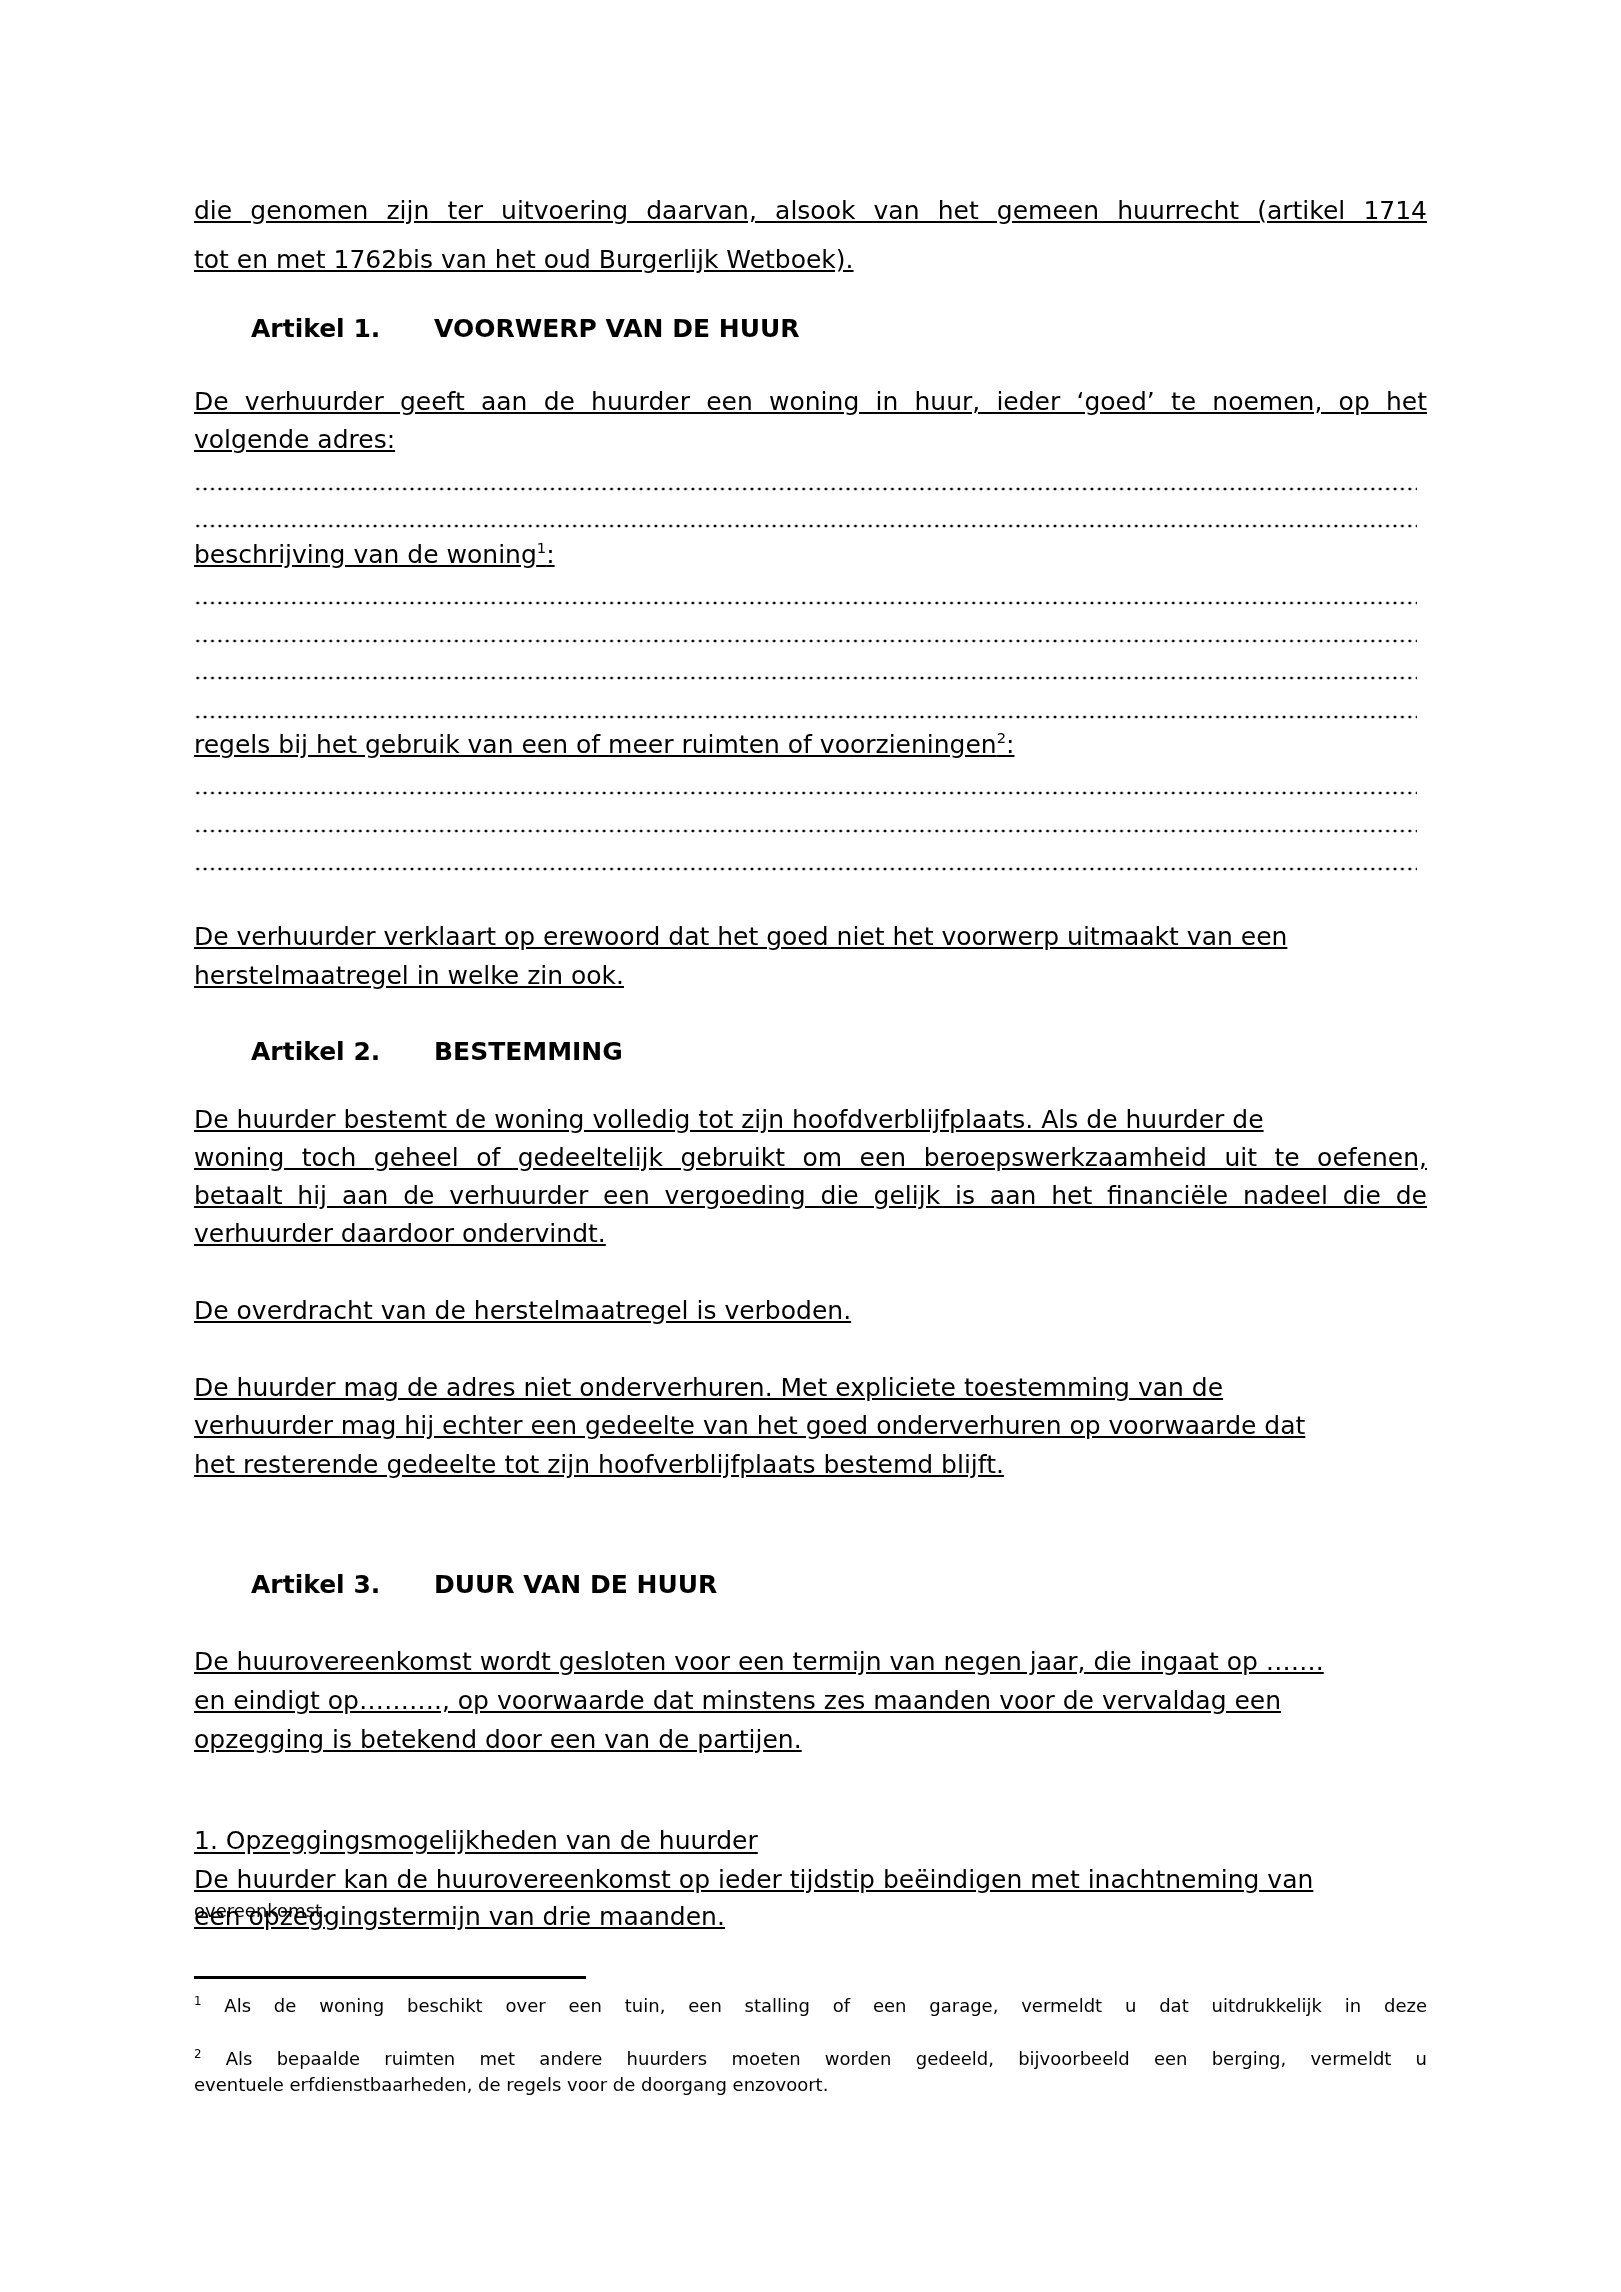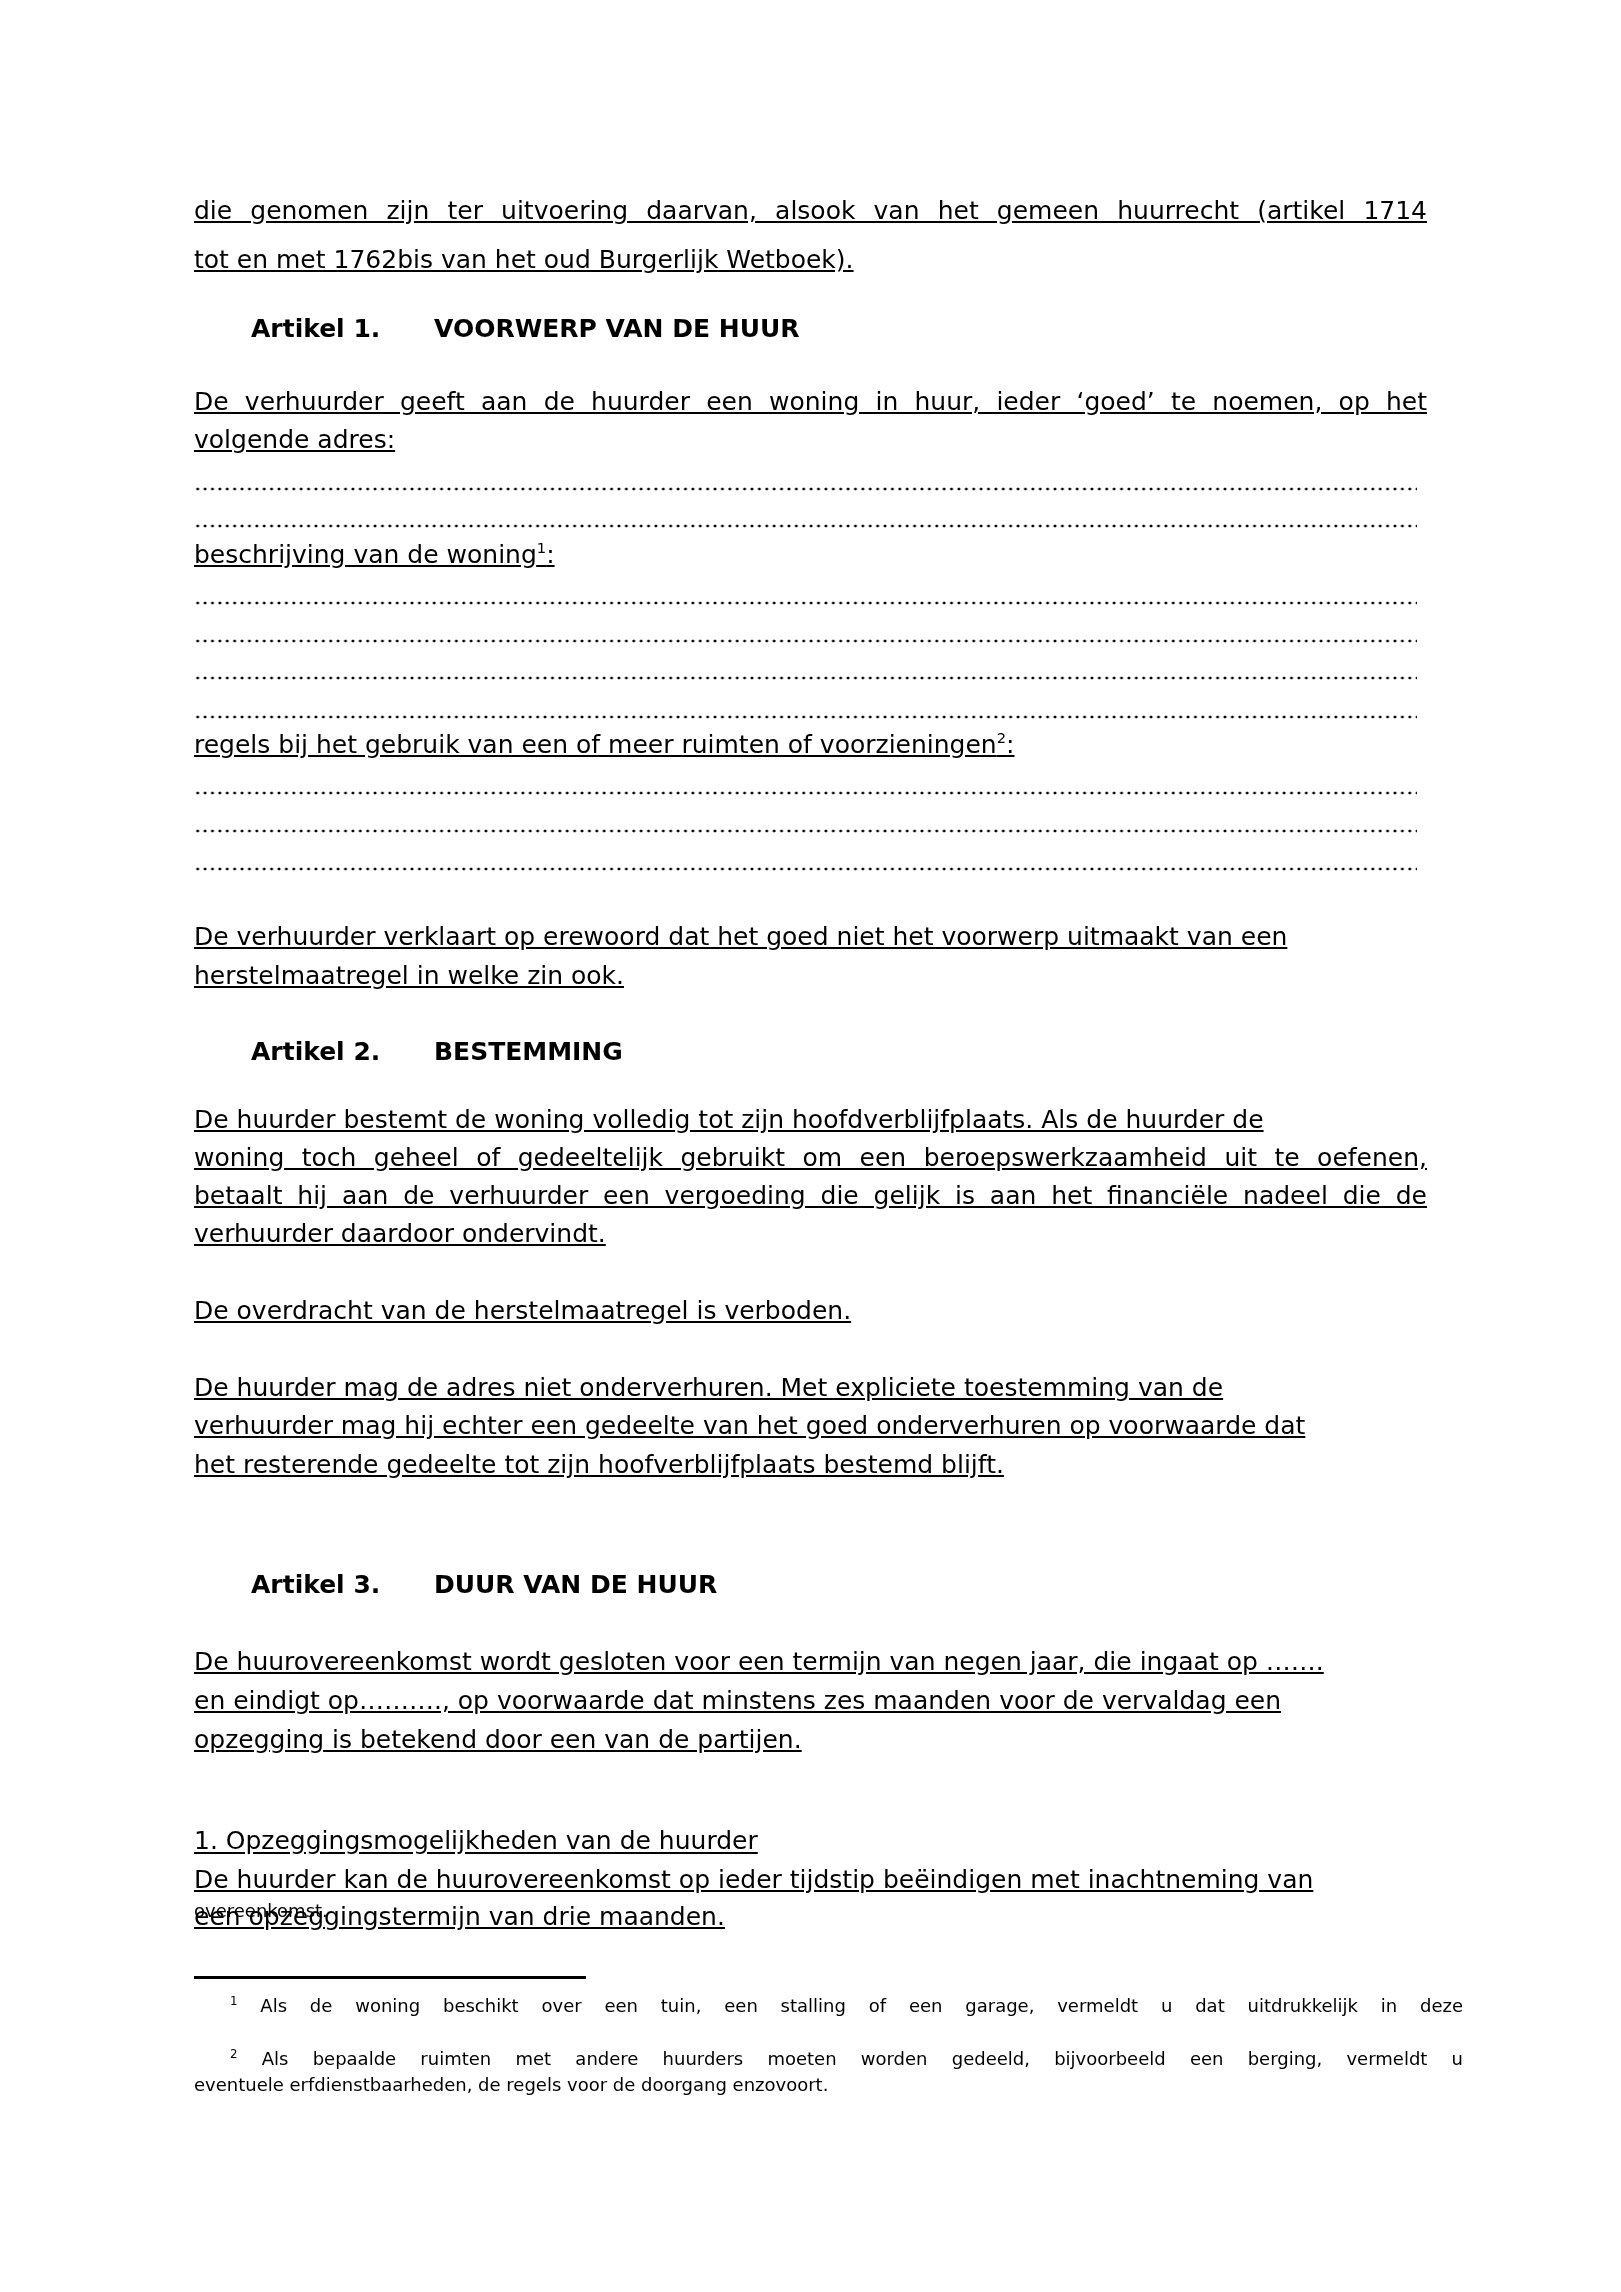--- a/index.html
+++ b/index.html
@@ -10,21 +10,21 @@
   .line.just { text-align: justify; text-align-last: justify; white-space: normal; height: 29px; overflow: hidden; }
   .heading { position: absolute; left: 243px; font-size: 25px; font-weight: bold; line-height: 29px; white-space: nowrap; margin-left: 8px; }
   .heading .num { display: inline-block; width: 183px; }
   .dots { position: absolute; left: 194px; width: 1223px; height: 3.9px;
           background-image: radial-gradient(circle, #000 1.3px, transparent 1.6px);
           background-size: 7.4px 3.9px; background-repeat: repeat-x; }
   .sup { font-size: 14.7px; vertical-align: 9.8px; line-height: 0; }
   .under { text-decoration: underline; text-underline-offset: 2.9px; }
   .rule { position: absolute; left: 194px; width: 392px; height: 2.9px; background: #000; }
   .fn { position: absolute; left: 194px; width: 1233px; font-size: 18px; line-height: 21.6px; white-space: nowrap; }
-  .fn.just { text-align: justify; text-align-last: justify; white-space: normal; height: 21.6px; overflow: hidden; margin-left: 36px; }
+  .fn.just { text-align: justify; text-align-last: justify; white-space: normal; height: 21.6px; overflow: hidden; }
   .fn .fsup { font-size: 11.8px; vertical-align: 6.9px; line-height: 0; }
 </style>
 </head>
 <body>
 
 <div class="line just" style="top:196px">die genomen zijn ter uitvoering daarvan, alsook van het gemeen huurrecht (artikel 1714</div>
 <div class="line" style="top:245px">tot en met 1762bis van het oud Burgerlijk Wetboek).</div>
 
 <div class="heading" style="top:314px">
   <span class="num">Artikel 1.</span><span>VOORWERP VAN DE HUUR</span>

